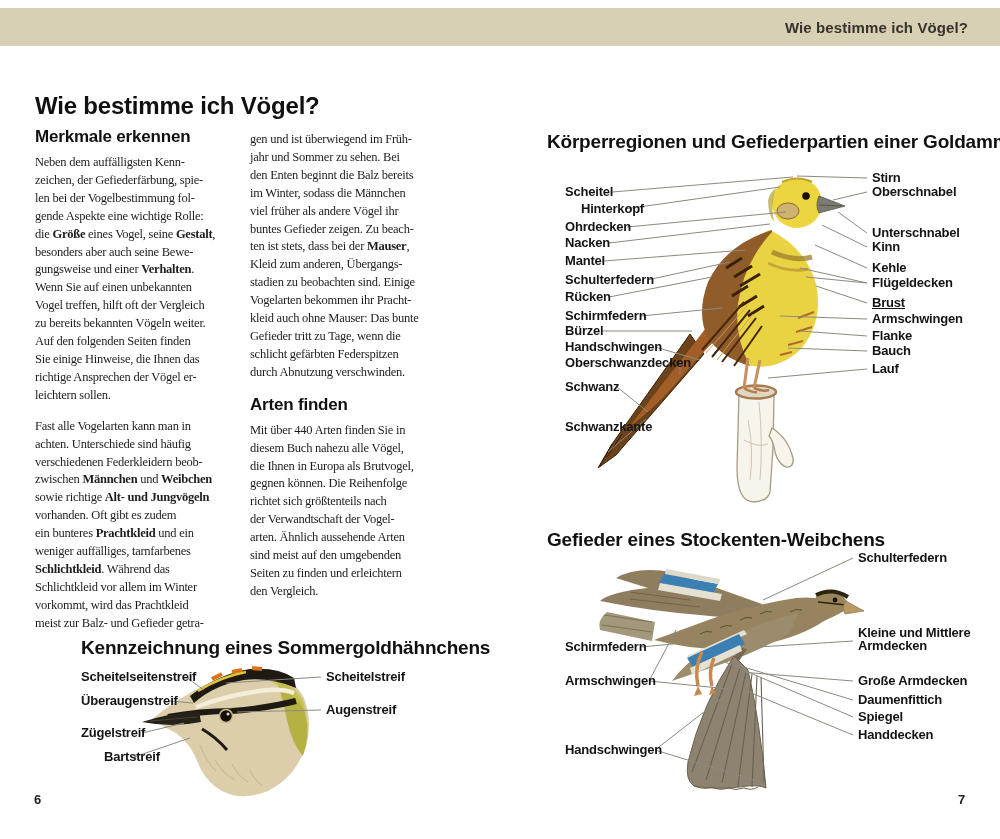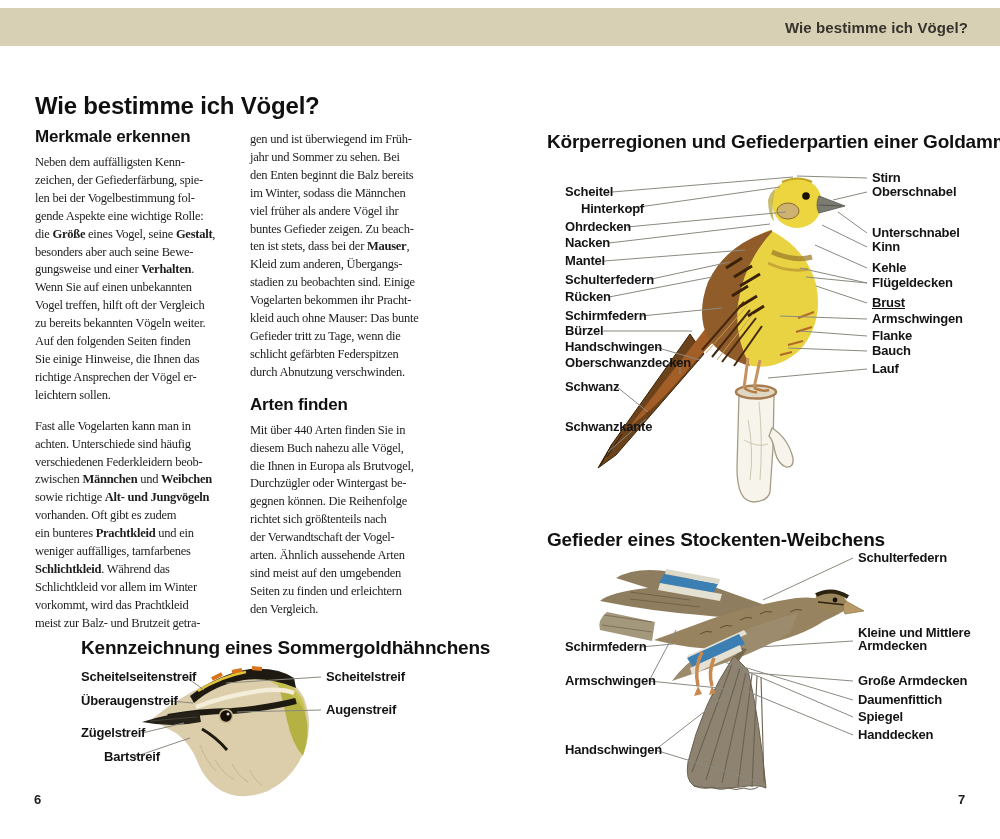--- a/index.html
+++ b/index.html
@@ -204,21 +204,21 @@
         <div class="tline"><span>achten. Unterschiede sind häufig</span></div>
         <div class="tline"><span>verschiedenen Federkleidern beob-</span></div>
         <div class="tline"><span>zwischen </span><span class="b">Männchen</span><span> und </span><span class="b">Weibchen</span></div>
         <div class="tline"><span>sowie richtige </span><span class="b">Alt- und Jungvögeln</span></div>
         <div class="tline"><span>vorhanden. Oft gibt es zudem</span></div>
         <div class="tline"><span>ein bunteres </span><span class="b">Prachtkleid</span><span> und ein</span></div>
         <div class="tline"><span>weniger auffälliges, tarnfarbenes</span></div>
         <div class="tline"><span class="b">Schlichtkleid</span><span>. Während das</span></div>
         <div class="tline"><span>Schlichtkleid vor allem im Winter</span></div>
         <div class="tline"><span>vorkommt, wird das Prachtkleid</span></div>
-        <div class="tline"><span>meist zur Balz- und Brutzeit getra-</span></div>
+        <div class="tline"><span>meist zur Balz- und Gefieder getra-</span></div>
       </div>
     </div>
   <div id="col2" class="col">
       <div class="para">
         <div class="tline"><span>gen und ist überwiegend im Früh-</span></div>
         <div class="tline"><span>jahr und Sommer zu sehen. Bei</span></div>
         <div class="tline"><span>den Enten beginnt die Balz bereits</span></div>
         <div class="tline"><span>im Winter, sodass die Männchen</span></div>
         <div class="tline"><span>viel früher als andere Vögel ihr</span></div>
         <div class="tline"><span>buntes Gefieder zeigen. Zu beach-</span></div>
@@ -229,21 +229,20 @@
         <div class="tline"><span>kleid auch ohne Mauser: Das bunte</span></div>
         <div class="tline"><span>Gefieder tritt zu Tage, wenn die</span></div>
         <div class="tline"><span>schlicht gefärbten Federspitzen</span></div>
         <div class="tline"><span>durch Abnutzung verschwinden.</span></div>
       </div>
       <div class="blk-heading later">Arten finden</div>
       <div class="para">
         <div class="tline"><span>Mit über 440 Arten finden Sie in</span></div>
         <div class="tline"><span>diesem Buch nahezu alle Vögel,</span></div>
         <div class="tline"><span>die Ihnen in Europa als Brutvogel,</span></div>
-        <div class="tline"><span>Durchzügler oder Wintergast be-</span></div>
         <div class="tline"><span>gegnen können. Die Reihenfolge</span></div>
         <div class="tline"><span>richtet sich größtenteils nach</span></div>
         <div class="tline"><span>der Verwandtschaft der Vogel-</span></div>
         <div class="tline"><span>arten. Ähnlich aussehende Arten</span></div>
         <div class="tline"><span>sind meist auf den umgebenden</span></div>
         <div class="tline"><span>Seiten zu finden und erleichtern</span></div>
         <div class="tline"><span>den Vergleich.</span></div>
       </div>
     </div>
 

